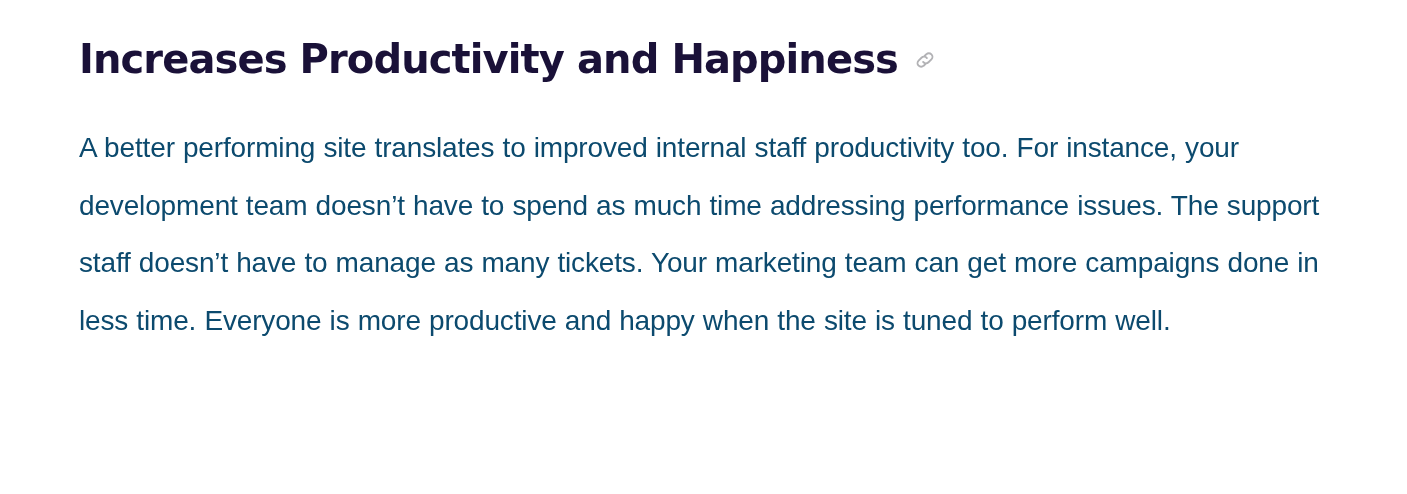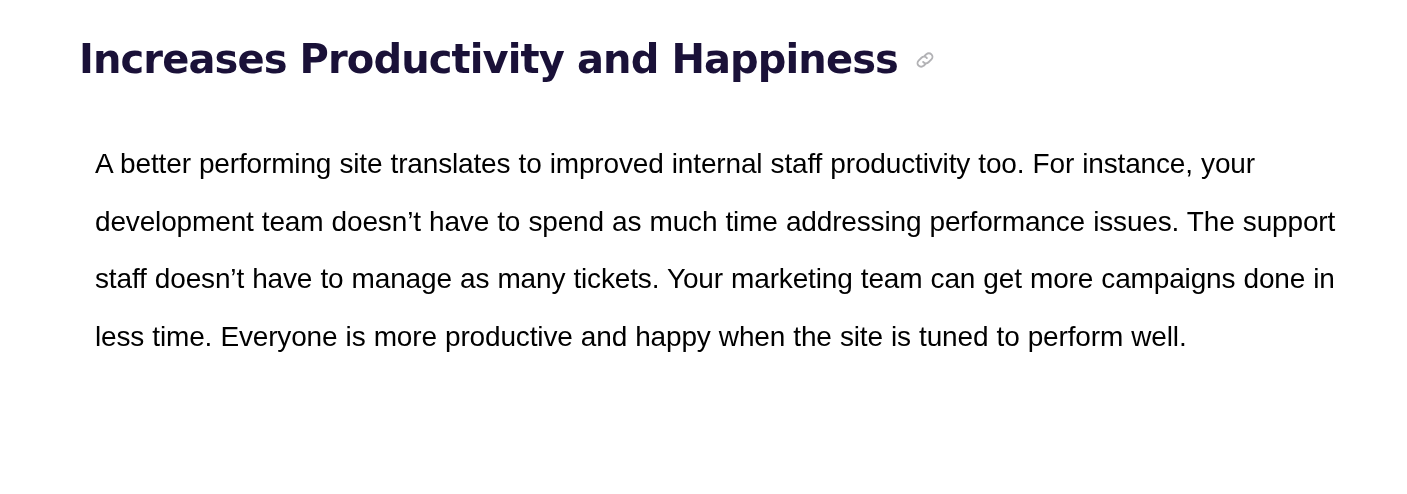--- a/index.html
+++ b/index.html
@@ -64,30 +64,30 @@
   .anchor-link svg path {
     stroke: #b2b2b5;
     stroke-width: 1.9;
     stroke-linecap: round;
     stroke-linejoin: round;
     fill: none;
   }
 
   
   .section-paragraph {
-    margin: 16px;
+    margin: 0;
     padding: 0;
     padding-top: 39px;
     max-width: 1295px;
     font-family: "Liberation Sans", sans-serif;
     font-size: 28px;
     font-weight: 400;
     line-height: 57.5px;
     letter-spacing: -0.15px;
-    color: #000000;
+    color: #0c4a6e;
     word-spacing: 0.5px;
   }
 </style>
 </head>
 <body>
 
 <div class="article-section">
 
   <h2 class="section-heading">
     <span class="section-heading-text">Increases Productivity and Happiness</span>

